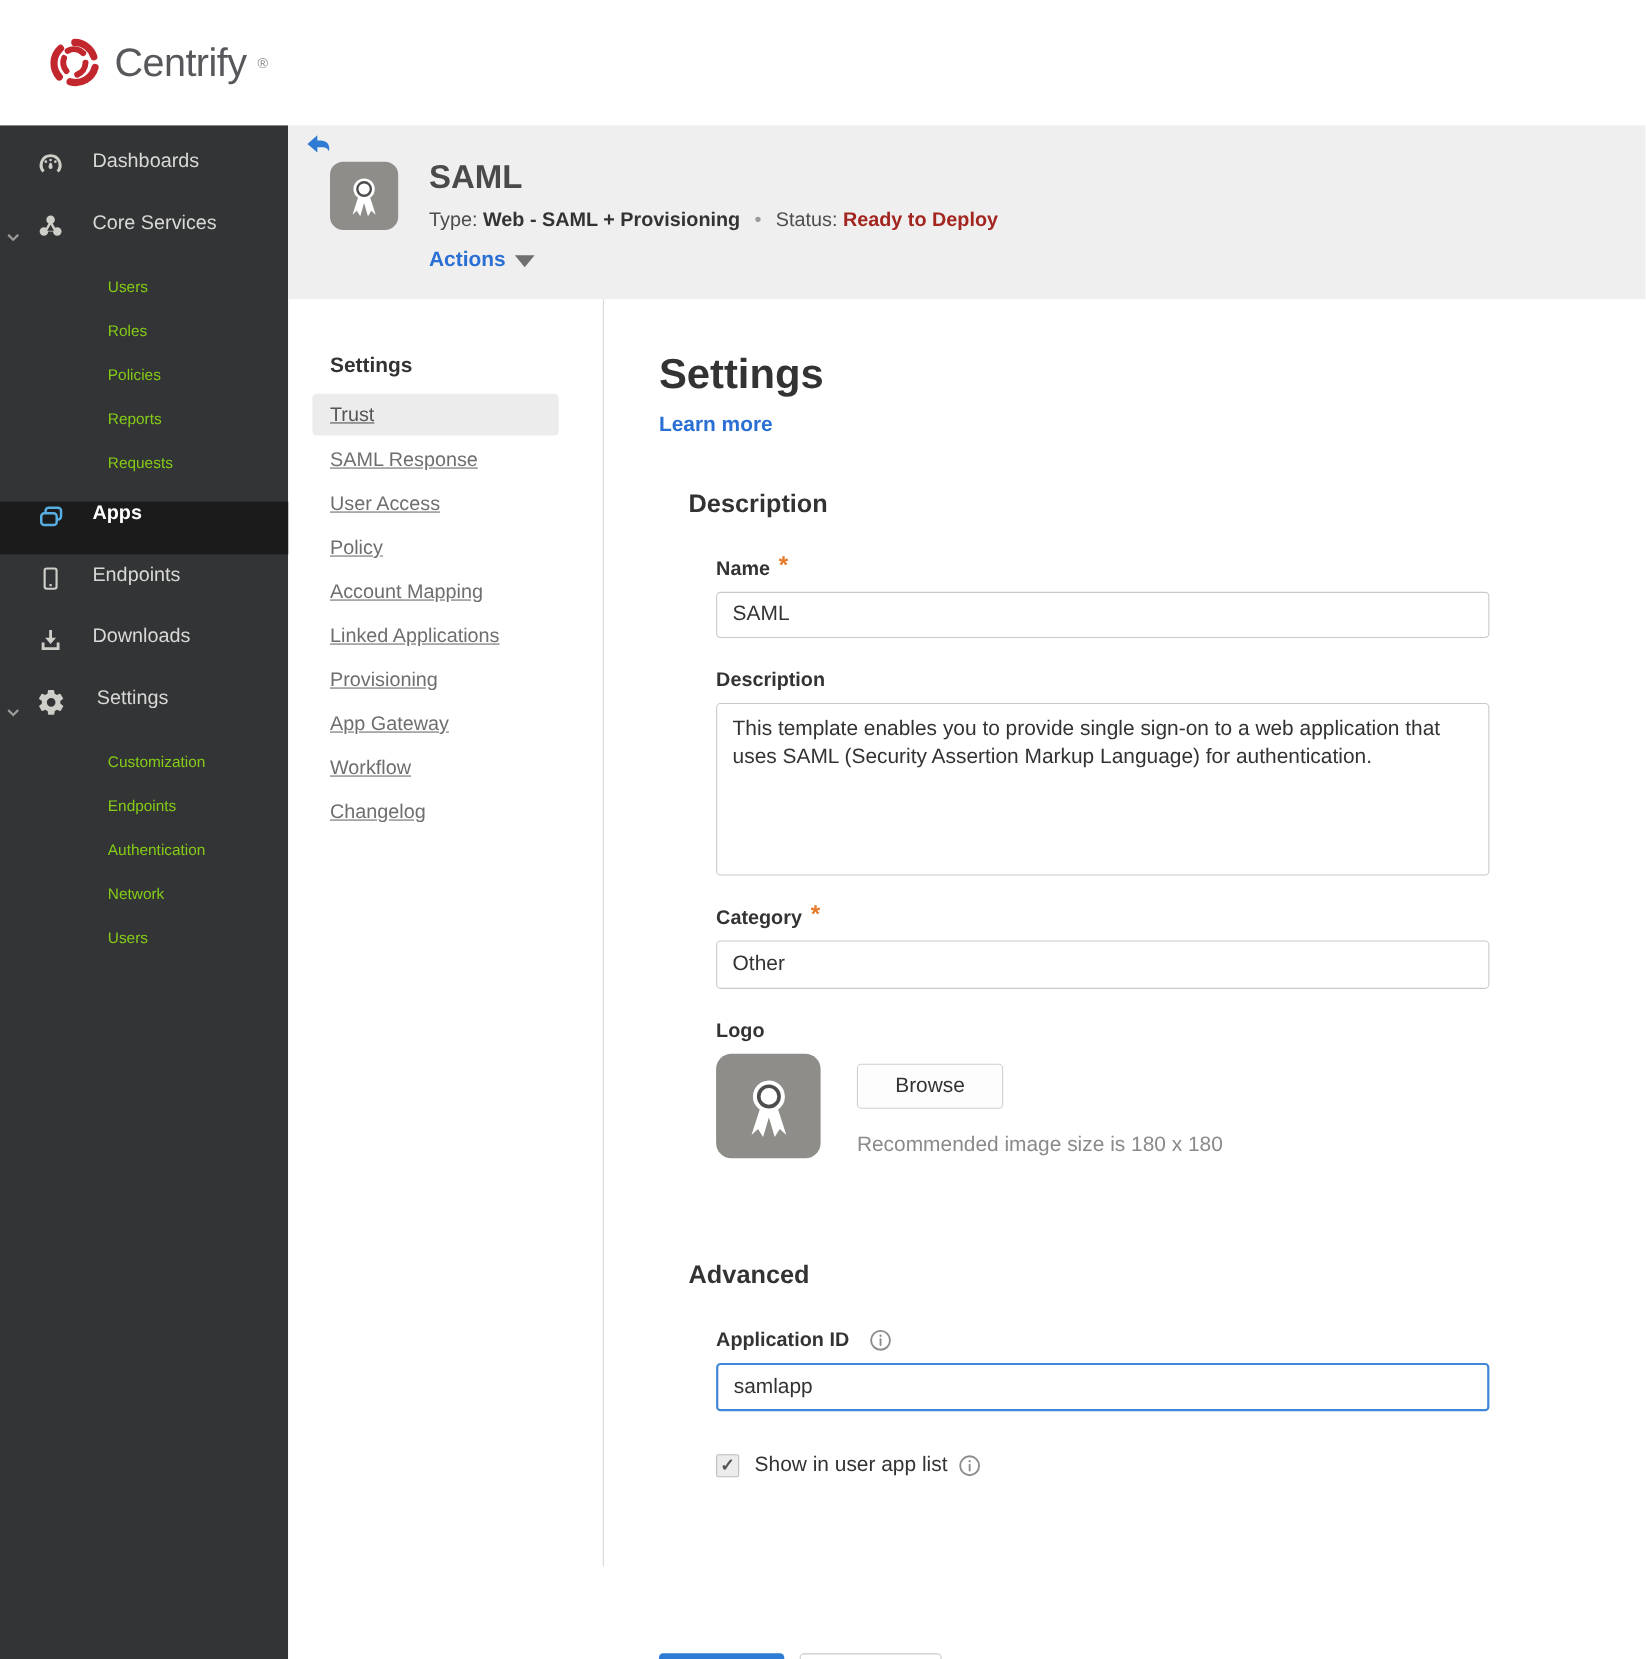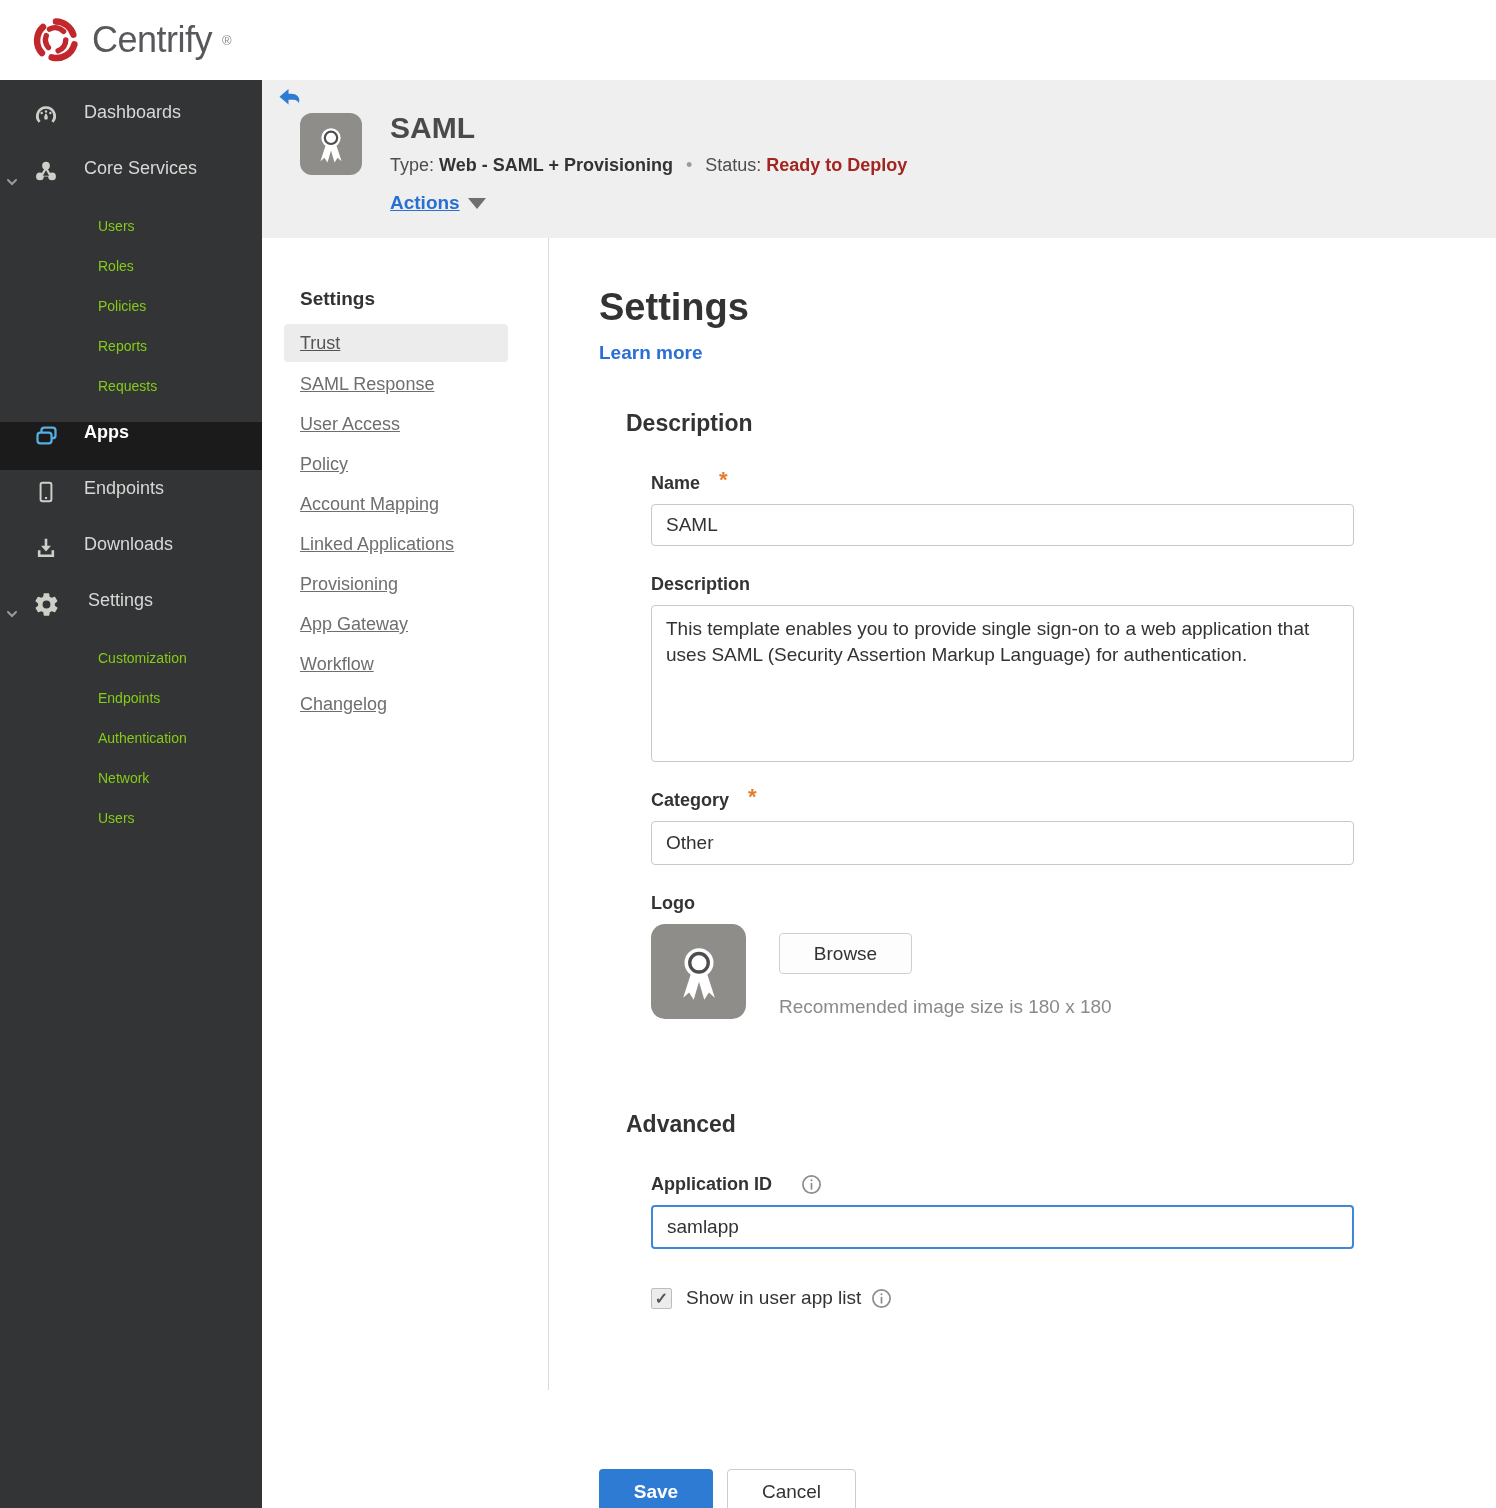--- a/index.html
+++ b/index.html
@@ -1,21 +1,21 @@
 <!DOCTYPE html>
 <html><head>
 <meta charset="utf-8">
 <style>
   * { box-sizing: border-box; margin: 0; padding: 0; }
   html,body { width:1496px; }
   body {
     font-family: "Liberation Sans", sans-serif;
     background:#ffffff; color:#333; overflow-x:hidden;
   }
-  .topbar { height:80px; background:#fff; display:flex; align-items:center; padding-left:30px; }
+  .topbar { height:114px; background:#fff; display:flex; align-items:center; padding-left:30px;margin-left:12px; }
   .logo { display:flex; align-items:center; gap:10px; }
   .logo-text { font-size:36px; color:#57585b; letter-spacing:-0.5px; }
   .logo-reg { font-size:13px; color:#8a8a8a; vertical-align:super; }
   .frame { display:flex; min-height:1418px; }
 
   
   .sidebar { width:262px; background:#333436; color:#d8d8d6; flex-shrink:0; padding-top:22px; }
   .side-item { height:48px; display:flex; align-items:flex-start; position:relative; font-size:18px; cursor:pointer; }
   .side-item .chev { position:absolute; left:5px; top:50%; transform:translateY(-50%); color:#9b9b99; display:flex; }
   .side-icon { position:absolute; left:32px; width:28px; height:28px; display:flex; align-items:center; justify-content:center; color:#cfcfc9; }
@@ -32,36 +32,36 @@
   .app-header { height:158px; background:#efefef; position:relative; flex-shrink:0; }
   .back-arrow { position:absolute; left:16px; top:8px; width:24px; height:20px; cursor:pointer; color:#2e7bd4; }
   .header-inner { display:flex; padding:33px 0 0 38px; }
   .app-icon-box { width:62px; height:62px; border-radius:12px; background:#8f8d8a; display:flex; align-items:center; justify-content:center; flex-shrink:0; }
   .header-text { margin-left:28px; }
   .app-title { font-size:30px; font-weight:bold; color:#4a4a4a; line-height:1; }
   .meta-line { margin-top:12px; font-size:18px; color:#4d4d4d; }
   .meta-line b { color:#333; }
   .meta-dot { color:#9a9a9a; margin:0 8px; }
   .status-value { color:#a3251f; font-weight:bold; }
-  .actions-line { margin-top:16px; font-size:19px; font-weight:bold; color:#2a6fd4; display:flex; align-items:center; gap:8px; cursor:pointer;text-decoration:underline; }
+  .actions-line { margin-top:16px; font-size:19px; font-weight:bold; color:#2a6fd4; display:flex; align-items:center; gap:8px; cursor:pointer; }
   .caret-down { width:0; height:0; border-left:9px solid transparent; border-right:9px solid transparent; border-top:11px solid #6f6f6f; }
 
   .content-body { display:flex; }
   .subnav { width:287px; border-right:1px solid #d9d9d9; padding-top:48px; height:1152px; flex-shrink:0; }
   .subnav-heading { margin-left:38px; font-size:19px; font-weight:bold; color:#333; height:38px; line-height:26px; }
   .subnav-item { height:40px; line-height:40px; padding-left:38px; font-size:18px; color:#6e6e6e; cursor:pointer;text-decoration:underline; }
   .subnav-item.active { background:#ececec; border-radius:4px; margin:0 40px 2px 22px; padding-left:16px; color:#555; height:38px; line-height:38px; }
 
   .main { flex:1; padding:50px 0 0 50px; }
   .main-title { font-size:38px; font-weight:bold; color:#333; line-height:1; }
   .learn-more { display:inline-block; margin-top:16px; font-size:19px; font-weight:bold; color:#2a6fd4; text-decoration:none; cursor:pointer; }
 
   .section-heading { margin:46px 0 0 27px; font-size:23px; font-weight:bold; color:#333; }
   .field { margin-left:52px; }
-  .field-label { display:flex; align-items:flex-start; gap:19px; font-size:18px; font-weight:bold; color:#333; }
+  .field-label { display:flex; align-items:flex-start; gap:8px; font-size:18px; font-weight:bold; color:#333; }
   .req { color:#e87c2b; font-size:22px; line-height:14px; font-weight:bold; }
   .mt38 { margin-top:36px; }
   .mt28 { margin-top:28px; }
   .text-input { display:block; width:703px; height:42px; margin-top:10px; border:1px solid #c9c9c9; border-radius:4px; font-size:19px; padding:0 14px; color:#333; font-family:"Liberation Sans", sans-serif; background:#fff; outline:none; }
   .textarea { display:block; width:703px; height:157px; margin-top:10px; border:1px solid #c9c9c9; border-radius:4px; font-size:19px; line-height:1.35; padding:10px 14px; color:#333; font-family:"Liberation Sans", sans-serif; resize:none; outline:none; }
   .cat-input { height:44px; }
   .logo-row { display:flex; margin-top:10px; }
   .logo-box { width:95px; height:95px; border-radius:14px; background:#8f8d8a; display:flex; align-items:center; justify-content:center; }
   .browse-col { margin-left:33px; }
   .browse-btn { width:133px; height:41px; margin-top:9px; background:#fdfdfd; border:1px solid #d0d0d0; border-radius:4px; font-size:19px; color:#333; font-family:"Liberation Sans", sans-serif; cursor:pointer; }

